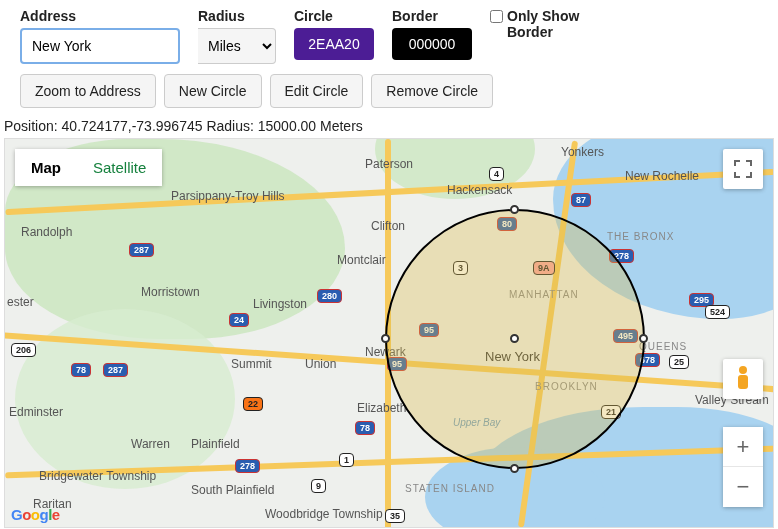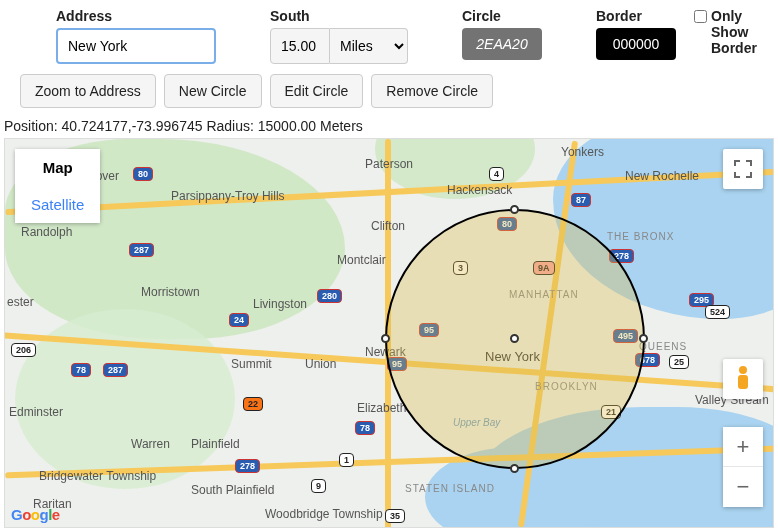--- a/index.html
+++ b/index.html
@@ -1,29 +1,29 @@
 <!DOCTYPE html>
 <html><head>
 <meta charset="utf-8">
 <style>
 * { box-sizing: border-box; margin: 0; padding: 0; }
 body { font-family: Arial, sans-serif; font-size: 14px; width: 778px; height: 529px; overflow: hidden; background: #fff; }
 
 .controls { display: flex; gap: 18px; padding: 8px 20px 0 20px; align-items: flex-start; }
-.control-group { display: flex; flex-direction: column; gap: 4px; margin-left: 36px; }
+.control-group { display: flex; flex-direction: column; gap: 4px; }
 .control-label { font-weight: bold; font-size: 14px; color: #222; }
 .control-row { display: flex; gap: 0; }
 
 input.text-input { padding: 8px 10px; border: 1px solid #ccc; border-radius: 4px; font-size: 14px; }
 input.address { width: 160px; border: 2px solid #7aaee8; outline: none; }
 input.radius { width: 60px; border-radius: 4px 0 0 4px; background: #f5f5f5; }
 select.unit { padding: 8px 6px; border: 1px solid #ccc; border-left: none; border-radius: 0 4px 4px 0; background: #f5f5f5; font-size: 14px; width: 78px; }
 
 .color-chip { padding: 8px 14px; border-radius: 4px; font-size: 14px; text-align: center; min-width: 80px; }
-.color-circle { background: #737373; color: #fff; font-style: italic; }
+.color-circle { background: #4c1d95; color: #fff; }
 .color-border { background: #000; color: #fff; }
 
 .only-border { display: flex; align-items: flex-start; gap: 4px; font-weight: bold; font-size: 14px; color: #222; max-width: 110px; }
 .only-border input { margin-top: 2px; }
 
 .buttons { display: flex; gap: 8px; padding: 10px 32px 8px 20px; }
 .btn { padding: 8px 14px; border: 1px solid #ccc; border-radius: 4px; background: #f5f5f5; font-size: 14px; cursor: pointer; color: #222; }
 
 .status { padding: 2px 4px 4px 4px; font-size: 14px; color: #222; }
 
@@ -52,22 +52,22 @@
 
 .circle { position: absolute; left: 380px; top: 70px; width: 260px; height: 260px; border: 2px solid #000; border-radius: 50%; background: rgba(220,190,80,0.35); }
 .handle { position: absolute; width: 9px; height: 9px; background: #fff; border: 2px solid #333; border-radius: 50%; }
 .handle.hc { left: 505px; top: 195px; }
 .handle.hn { left: 505px; top: 66px; }
 .handle.hs { left: 505px; top: 325px; }
 .handle.hw { left: 376px; top: 195px; }
 .handle.he { left: 634px; top: 195px; }
 
 
-.maptype { position: absolute; left: 10px; top: 10px; display: flex; background: #fff; border-radius: 2px; box-shadow: 0 1px 4px rgba(0,0,0,0.3); flex-direction: column; }
-.maptype button { border: none; background: #fff; padding: 10px 16px; font-size: 15px; cursor: pointer; color: #3b82f6; }
+.maptype { position: absolute; left: 10px; top: 10px; display: flex; background: #fff; border-radius: 2px; box-shadow: 0 1px 4px rgba(0,0,0,0.3); }
+.maptype button { border: none; background: #fff; padding: 10px 16px; font-size: 15px; cursor: pointer; color: #15803d; }
 .maptype button.active { font-weight: bold; color: #000; }
 
 .fullscreen { position: absolute; right: 10px; top: 10px; width: 40px; height: 40px; background: #fff; border-radius: 2px; box-shadow: 0 1px 4px rgba(0,0,0,0.3); display: flex; align-items: center; justify-content: center; cursor: pointer; }
 .fullscreen svg { width: 18px; height: 18px; }
 
 .pegman { position: absolute; right: 10px; top: 220px; width: 40px; height: 40px; background: #fff; border-radius: 2px; box-shadow: 0 1px 4px rgba(0,0,0,0.3); display: flex; align-items: center; justify-content: center; cursor: pointer; }
 .pegman-fig { width: 16px; height: 26px; position: relative; }
 .pegman-fig .head { width: 8px; height: 8px; background: #f4a522; border-radius: 50%; margin: 0 auto; }
 .pegman-fig .body { width: 10px; height: 14px; background: #f4a522; margin: 1px auto 0; border-radius: 3px; }
 
@@ -80,23 +80,22 @@
 </style>
 </head>
 <body>
 
 <div class="controls">
   <div class="control-group">
     <span class="control-label">Address</span>
     <input class="text-input address" value="New York" style="">
   </div>
   <div class="control-group">
-    <span class="control-label">South</span>
+    <span class="control-label">Radius</span>
     <div class="control-row">
-      <input class="text-input radius" value="15.00" style="">
       <select class="unit">
         <option>Miles</option>
       </select>
     </div>
   </div>
   <div class="control-group">
     <span class="control-label">Circle</span>
     <div class="color-chip color-circle">2EAA20</div>
   </div>
   <div class="control-group">

